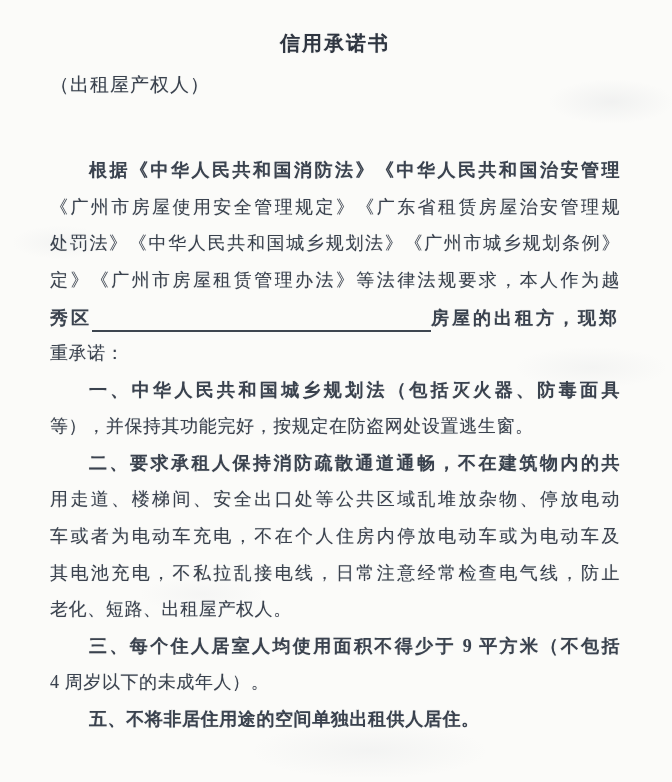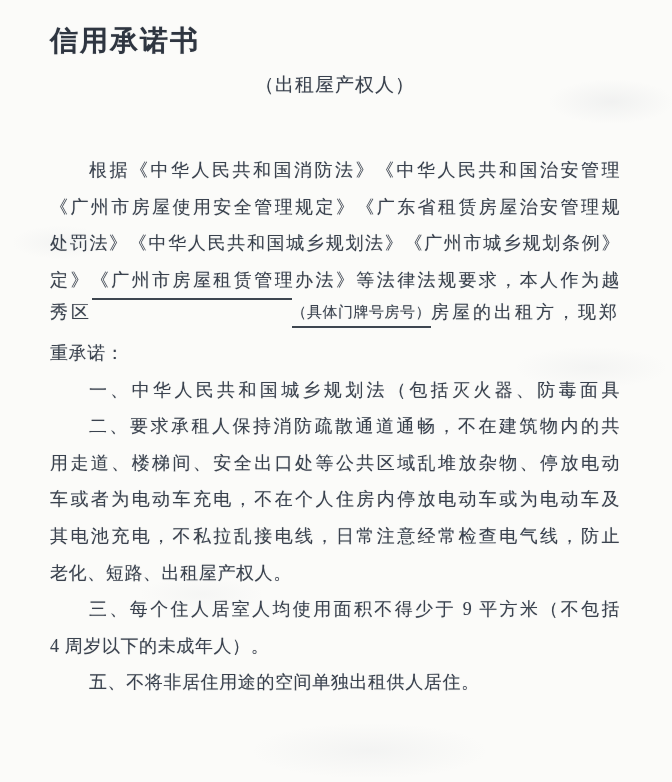--- a/index.html
+++ b/index.html
@@ -23,32 +23,31 @@
       radial-gradient(ellipse 110px 30px at 88% 47%, rgba(150,156,168,0.07), transparent 70%),
       radial-gradient(ellipse 90px 26px at 30% 76%, rgba(150,156,168,0.06), transparent 70%),
       radial-gradient(ellipse 170px 40px at 55% 96%, rgba(150,156,168,0.08), transparent 70%);
     font-family: "Liberation Serif", "DejaVu Serif", serif;
     color: #3a424e;
   }
   .doc-title {
     margin: 0;
     height: 38px;
     line-height: 38px;
-    font-size: 28px;
+    text-align: center;
+    font-size: 20px;
     font-weight: bold;
     letter-spacing: 2px;
     color: #2e3540;
     text-shadow: 0 0 1px rgba(46,53,64,0.35);
-    font-family: Liberation Mono, monospace;
   }
   .doc-subtitle {
     margin-top: 8px;
     height: 30px;
     line-height: 30px;
-    text-align: center;
     font-size: 19px;
     letter-spacing: 1px;
     color: #39414d;
     text-shadow: 0 0 1px rgba(57,65,77,0.30);
   }
   .doc-body {
     margin-top: 52px;
     width: 570px;
     font-size: 18px;
     letter-spacing: 0.6px;
@@ -60,26 +59,28 @@
     line-height: 36.6px;
     white-space: normal;
     overflow: hidden;
   }
   .line.fill {
     text-align: justify;
     text-align-last: justify;
   }
   .line.indent {
     text-indent: 39px;
+    font-weight: bold;
   }
   .line.segline {
     display: flex;
-    align-items: flex-start;
+    align-items: flex-end;
     box-sizing: border-box;
     padding-bottom: 3px;
+    font-weight: bold;
   }
   .segline span {
     display: inline-block;
     line-height: 28px;
     white-space: nowrap;
   }
   .segline .wide {
     letter-spacing: 3px;
   }
   .segline .grow {
@@ -100,25 +101,25 @@
   <h1 class="doc-title">信用承诺书</h1>
   <div class="doc-subtitle">（出租屋产权人）</div>
   <div class="doc-body">
       <div class="line indent fill">根据《中华人民共和国消防法》《中华人民共和国治安管理</div>
       <div class="line fill">《广州市房屋使用安全管理规定》《广东省租赁房屋治安管理规</div>
       <div class="line fill">处罚法》《中华人民共和国城乡规划法》《广州市城乡规划条例》</div>
       <div class="line fill">定》《广州市房屋租赁管理办法》等法律法规要求，本人作为越</div>
       <div class="line segline">
         <span class="wide">秀区</span>
         <span class="u grow "></span>
-        <span class="u small ">（具体门牌号房号）</span>
         <span class="wide">房屋的出租方，现郑</span>
       </div>
       <div class="line">重承诺：</div>
       <div class="line indent fill">一、中华人民共和国城乡规划法（包括灭火器、防毒面具</div>
+      <div class="line">等），并保持其功能完好，按规定在防盗网处设置逃生窗。</div>
       <div class="line indent fill">二、要求承租人保持消防疏散通道通畅，不在建筑物内的共</div>
       <div class="line fill">用走道、楼梯间、安全出口处等公共区域乱堆放杂物、停放电动</div>
       <div class="line fill">车或者为电动车充电，不在个人住房内停放电动车或为电动车及</div>
       <div class="line fill">其电池充电，不私拉乱接电线，日常注意经常检查电气线，防止</div>
       <div class="line">老化、短路、出租屋产权人。</div>
       <div class="line indent fill">三、每个住人居室人均使用面积不得少于 9 平方米（不包括</div>
       <div class="line">4 周岁以下的未成年人）。</div>
       <div class="line indent">五、不将非居住用途的空间单独出租供人居住。</div>
     </div>
 </div>

